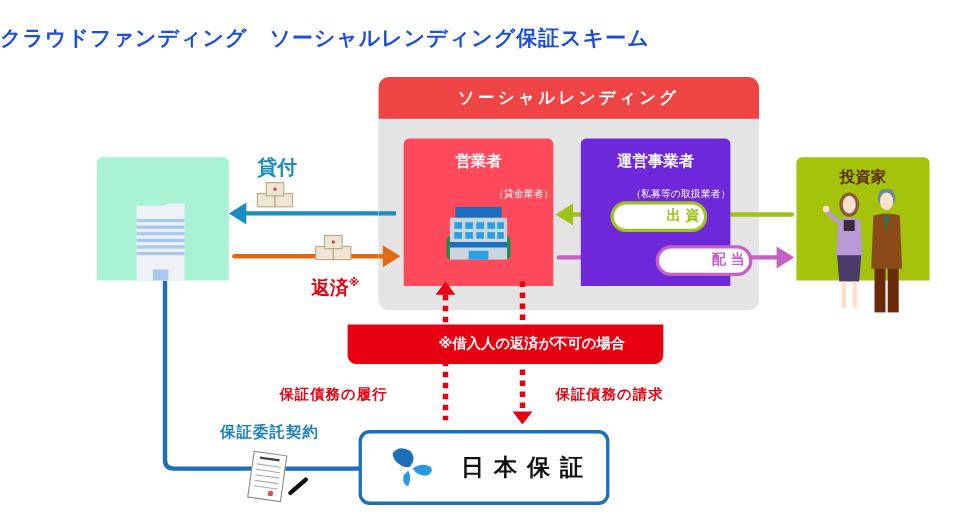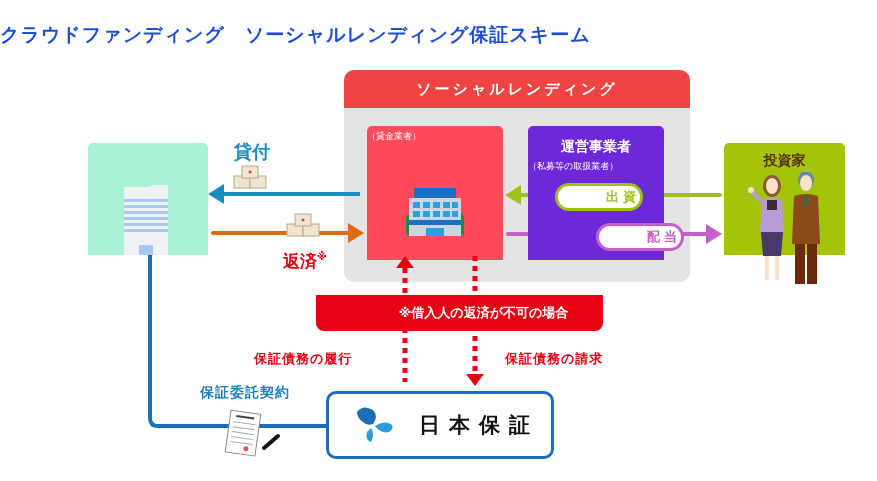--- a/index.html
+++ b/index.html
@@ -8,21 +8,21 @@
   .abs { position:absolute; }
   .title { left:0; top:22px; width:877px; text-align:left; font-size:19px; font-weight:bold;
            color:#1d4ed8; letter-spacing:1px; }
   
   .panel { left:344px; top:70px; width:346px; height:212px; background:#e4e4e4; border-radius:10px; overflow:hidden; }
   .panel-head { left:0; top:0; width:346px; height:38px; background:#ef4444; color:#fff; font-size:15px;
                 font-weight:bold; text-align:center; line-height:38px; letter-spacing:3px; }
   .box-op { left:367px; top:126px; width:136px; height:134px; background:#ff4a5c; border-radius:5px 5px 0 0; }
   .box-mgr { left:528px; top:126px; width:136px; height:134px; background:#6d28d9; border-radius:5px 5px 0 0; }
   .box-title { width:100%; text-align:center; color:#fff; font-weight:bold; font-size:14px; margin-top:12px; }
-  .box-sub { width:100%; text-align:left; color:#fff; font-size:9px; margin-top:4px; }
+  .box-sub { width:100%; text-align:right; color:#fff; font-size:9px; margin-top:14px; }
   .borrower { left:88px; top:143px; width:120px; height:112px; background:#a9f2d4; border-radius:5px 5px 0 0; }
   .borrower-label { width:100%; text-align:center; color:#1d6e4a; font-weight:bold; font-size:14px; margin-top:9px; }
   .investor { left:724px; top:143px; width:121px; height:112px; background:#a3c40b; border-radius:5px 5px 0 0; }
   .investor-label { width:100%; text-align:center; color:#5b2d0a; font-weight:bold; font-size:14px; margin-top:9px; }
   .lbl-loan { left:234px; top:140px; font-size:18px; font-weight:bold; color:#1a8dc0; }
   .lbl-repay { left:283px; top:250px; font-size:17px; font-weight:bold; color:#e60012; }
   .lbl-repay sup { font-size:10px; }
   .pill { border-radius:14px; background:#fff; text-align:right; font-weight:bold; font-size:13px; letter-spacing:4px; }
   .pill-invest { left:555px; top:183px; width:82px; height:22px; line-height:22px; border:3px solid #9ec21a; color:#9ec21a; }
   .pill-div { left:596px; top:223px; width:82px; height:22px; line-height:22px; border:3px solid #c560c8; color:#c560c8; }
@@ -63,20 +63,21 @@
 <svg class="abs" style="left:344px;top:108px" width="346" height="174">
   <line x1="16" y1="86" x2="0" y2="86" stroke="#1a8dc0" stroke-width="4"></line>
   <line x1="0" y1="125" x2="6" y2="125" stroke="#e06a10" stroke-width="4"></line>
   <polygon points="20,125 4,115 4,135" fill="#e06a10"></polygon>
   <line x1="176" y1="87" x2="346" y2="87" stroke="#9ec21a" stroke-width="4"></line>
   <polygon points="161,87 177,77 177,97" fill="#9ec21a"></polygon>
   <line x1="164" y1="126" x2="346" y2="126" stroke="#c560c8" stroke-width="4" stroke-linecap="round"></line>
 </svg>
 
 <div class="abs box-op">
+  <div class="box-title">営業者</div>
   <div class="box-sub">（貸金業者）</div>
   <svg class="abs" style="left:33px;top:62px" width="70" height="50">
     <rect x="6" y="26" width="8" height="22" rx="4" fill="#1e8a44"></rect>
     <rect x="56" y="26" width="8" height="22" rx="4" fill="#1e8a44"></rect>
     <rect x="14" y="0" width="42" height="10" fill="#1a6fc0"></rect>
     <rect x="9" y="10" width="52" height="38" fill="#c9d6de"></rect>
     <g fill="#2aa0e0">
       <rect x="13" y="14" width="7" height="6"></rect>
         <rect x="23" y="14" width="7" height="6"></rect>
         <rect x="33" y="14" width="7" height="6"></rect>

